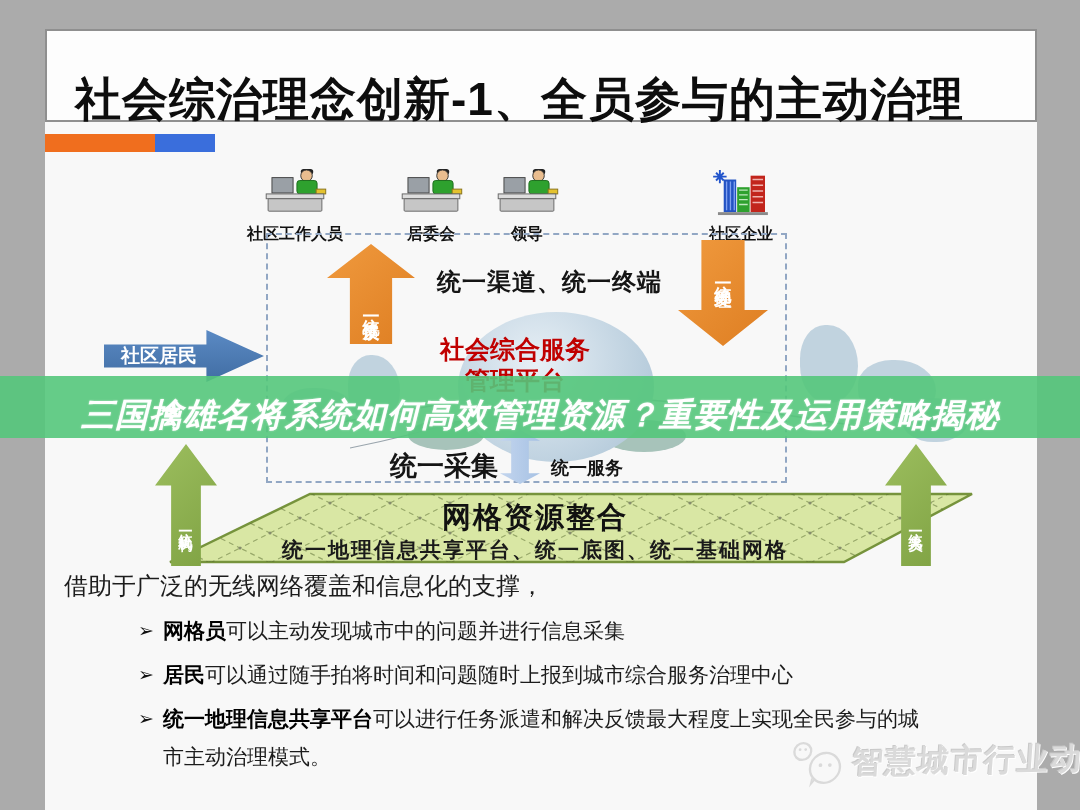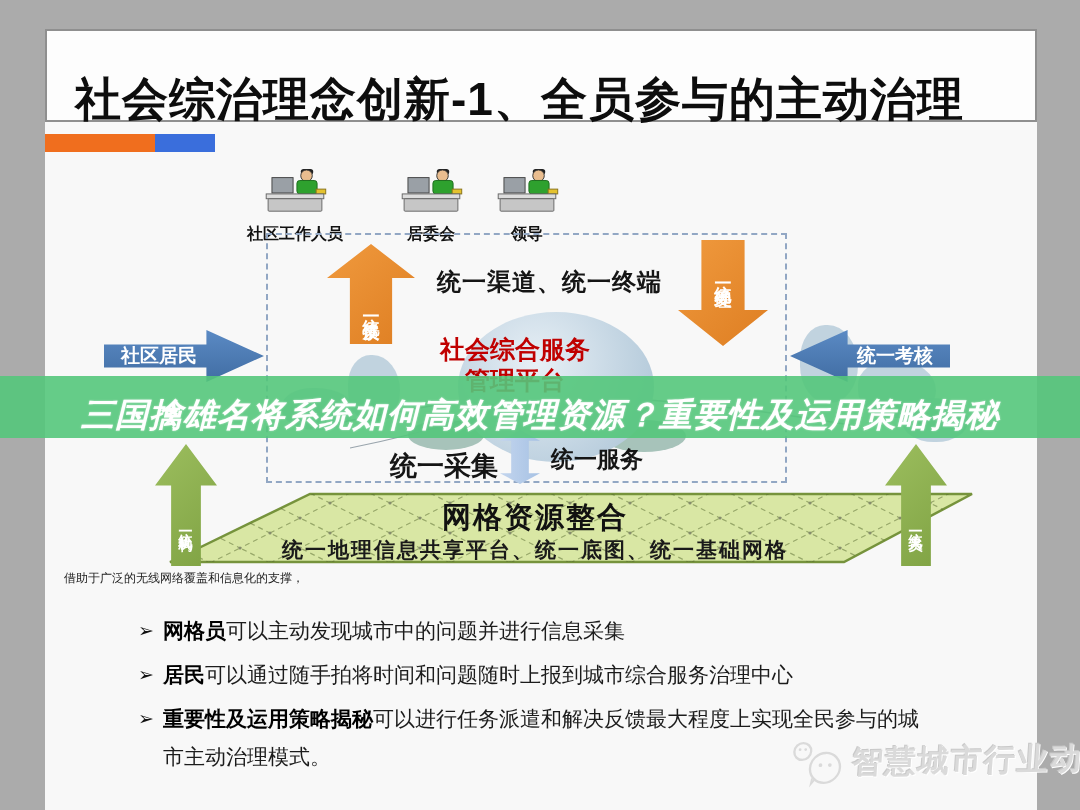--- a/index.html
+++ b/index.html
@@ -44,21 +44,21 @@
   .blob { position:absolute; background:#B7CDDB; opacity:.85; border-radius:45% 55% 50% 50%; }
   .cloudblob { position:absolute; background:#9DBDB2; opacity:.9; border-radius:50%; }
   .platform-text { position:absolute; left:395px; top:334px; width:240px; text-align:center;
                    color:#C00000; font-size:25px; font-weight:900; line-height:31px; white-space:nowrap; }
 
   
   .grid-title { position:absolute; left:335px; top:498px; width:400px; text-align:center; font-size:29px; font-weight:900; color:#111; letter-spacing:2px; }
   .grid-sub   { position:absolute; left:175px; top:536px; width:720px; text-align:center; font-size:21px; font-weight:700; color:#1a1a1a; letter-spacing:2px; white-space:nowrap; }
 
   
-  .intro { position:absolute; left:64px; top:570px; font-size:12px; color:#1c1c1c; }
+  .intro { position:absolute; left:64px; top:570px; font-size:24px; color:#1c1c1c; }
   .bullet { position:absolute; left:138px; display:flex; gap:9px; font-size:21px; color:#1c1c1c; line-height:38px; }
   .bullet .bglyph { font-size:19px; line-height:38px; color:#111; }
   .bullet .btext b { font-weight:700; color:#000; }
   .bullet .btext { max-width:758px; }
 
   
   .watermark { position:absolute; left:790px; top:736px; display:flex; align-items:center; gap:6px;
                transform:skewX(-5deg) rotate(-1deg); }
   .watermark .wm-text { font-size:31px; font-weight:700; color:#DADADA;
                text-shadow:1px 1px 0 #ffffff,-1px -1px 0 #c9c9c9; letter-spacing:2px; white-space:nowrap; }
@@ -125,20 +125,35 @@
         <rect x="40" y="13" width="21" height="14" rx="3" fill="#2EA12E" stroke="#1c6d1c"></rect>
         <rect x="60" y="22" width="10" height="5" fill="#E4C22E" stroke="#8a741a"></rect>
         <rect x="8" y="27" width="60" height="5" fill="#DDDDDD" stroke="#666"></rect>
         <rect x="10" y="32" width="56" height="13" rx="1" fill="#C6C6C6" stroke="#666"></rect>
       </svg>
     </div>
     <div class="lbl">领导</div>
   </div>
 
 
+  <div class="actor" style="left:691px; top:166px;">
+    <div class="ic">
+      <svg width="64" height="48" viewBox="0 0 64 50">
+        <path d="M10,2 L10,16 M3,9 L17,9 M6,5 L14,13 M14,5 L6,13" stroke="#2255CC" stroke-width="2"></path>
+        <rect x="14" y="12" width="13" height="34" fill="#2353C4"></rect>
+        <path d="M17,14 V44 M21,14 V44 M25,14 V44" stroke="#7FA0F0" stroke-width="1.4"></path>
+        <rect x="28" y="20" width="13" height="26" fill="#2EA12E"></rect>
+        <path d="M30,23 H39 M30,28 H39 M30,33 H39 M30,38 H39" stroke="#BFE8BF" stroke-width="1.4"></path>
+        <rect x="42" y="8" width="15" height="38" fill="#C2251C"></rect>
+        <path d="M44,12 H55 M44,18 H55 M44,24 H55 M44,30 H55 M44,36 H55" stroke="#EFB3AE" stroke-width="1.6"></path>
+        <rect x="8" y="46" width="52" height="3" fill="#8a8a8a"></rect>
+      </svg>
+    </div>
+    <div class="lbl">社区企业</div>
+  </div>
 
   <div class="dash-box"></div>
 
   <svg class="netlines" width="1080" height="810">
     <path d="M310,428 C380,415 430,405 470,400" stroke="#9aa5ad" stroke-width="1.5" fill="none"></path>
     <path d="M648,400 C720,405 790,415 850,425" stroke="#9aa5ad" stroke-width="1.5" fill="none"></path>
     <path d="M470,418 C430,430 390,440 350,448" stroke="#9aa5ad" stroke-width="1.2" fill="none"></path>
   </svg>
   <div class="blob" style="left:282px; top:388px; width:72px; height:42px;"></div>
   <div class="blob" style="left:348px; top:355px; width:52px; height:68px;"></div>
@@ -158,27 +173,24 @@
     <span class="vtext" style="font-size:17px;">统一反馈</span>
   </div>
   <div class="plain-label" style="left:437px; top:266px; font-size:24px; letter-spacing:1px;">统一渠道、统一终端</div>
   <div class="arrow down orange-a z2" style="left:678px; top:240px; width:90px; height:106px; padding-bottom:34px;">
     <span class="vtext" style="font-size:17px;">统一受理</span>
   </div>
 
   <div class="arrow right blue-a z2" style="left:104px; top:330px; width:160px; height:52px; padding-right:50px;">
     <span style="font-size:19px; font-weight:700;">社区居民</span>
   </div>
-  <div class="arrow left blue-a z2" style="left:790px; top:330px; width:160px; height:52px; padding-left:50px;">
-    <span style="font-size:19px; font-weight:700;">统一考核</span>
-  </div>
 
   <div class="plain-label z2" style="left:390px; top:448px; font-size:27px;">统一采集</div>
   <div class="arrow dbl ltblue-a z2" style="left:500px; top:430px; width:40px; height:54px;"></div>
-  <div class="plain-label z2" style="left:551px; top:444px; font-size:23px;">统一服务</div>
+  <div class="plain-label z2" style="left:551px; top:456px; font-size:18px;">统一服务</div>
 
   <div class="arrow up green-a z2" style="left:155px; top:444px; width:62px; height:122px; padding-top:40px;">
     <span class="vtext" style="font-size:14px;">统一机构</span>
   </div>
   <div class="arrow up green-a z2" style="left:885px; top:444px; width:62px; height:122px; padding-top:40px;">
     <span class="vtext" style="font-size:14px;">统一人员</span>
   </div>
 
   <svg style="position:absolute; left:150px; top:488px;" width="850" height="80" viewBox="0 0 850 80">
     <defs>
@@ -201,21 +213,21 @@
   <div class="bullet" style="top:612px;">
     <span class="bglyph">➢</span>
     <div class="btext"><b>网格员</b><span>可以主动发现城市中的问题并进行信息采集</span></div>
   </div>
   <div class="bullet" style="top:656px;">
     <span class="bglyph">➢</span>
     <div class="btext"><b>居民</b><span>可以通过随手拍将时间和问题随时上报到城市综合服务治理中心</span></div>
   </div>
   <div class="bullet" style="top:700px;">
     <span class="bglyph">➢</span>
-    <div class="btext"><b>重要性及运用策略揭秘</b><span>可以进行任务派遣和解决反馈最大程度上实现全民参与的城市主动治理模式。</span></div>
+    <div class="btext"><b>统一地理信息共享平台</b><span>可以进行任务派遣和解决反馈最大程度上实现全民参与的城市主动治理模式。</span></div>
   </div>
 
   <div class="watermark">
     <svg width="56" height="50" viewBox="0 0 60 52">
       <circle cx="38" cy="31" r="16" fill="none" stroke="#DADADA" stroke-width="2.5"></circle>
       <circle cx="33" cy="28" r="2" fill="#DADADA"></circle>
         <circle cx="43" cy="28" r="2" fill="#DADADA"></circle>
       <path d="M28,43 l-4,5 l1,-6" fill="none" stroke="#DADADA" stroke-width="2"></path>
       <circle cx="13" cy="13" r="9" fill="none" stroke="#DADADA" stroke-width="2.5"></circle>
       <circle cx="10" cy="11" r="1.5" fill="#DADADA"></circle>

